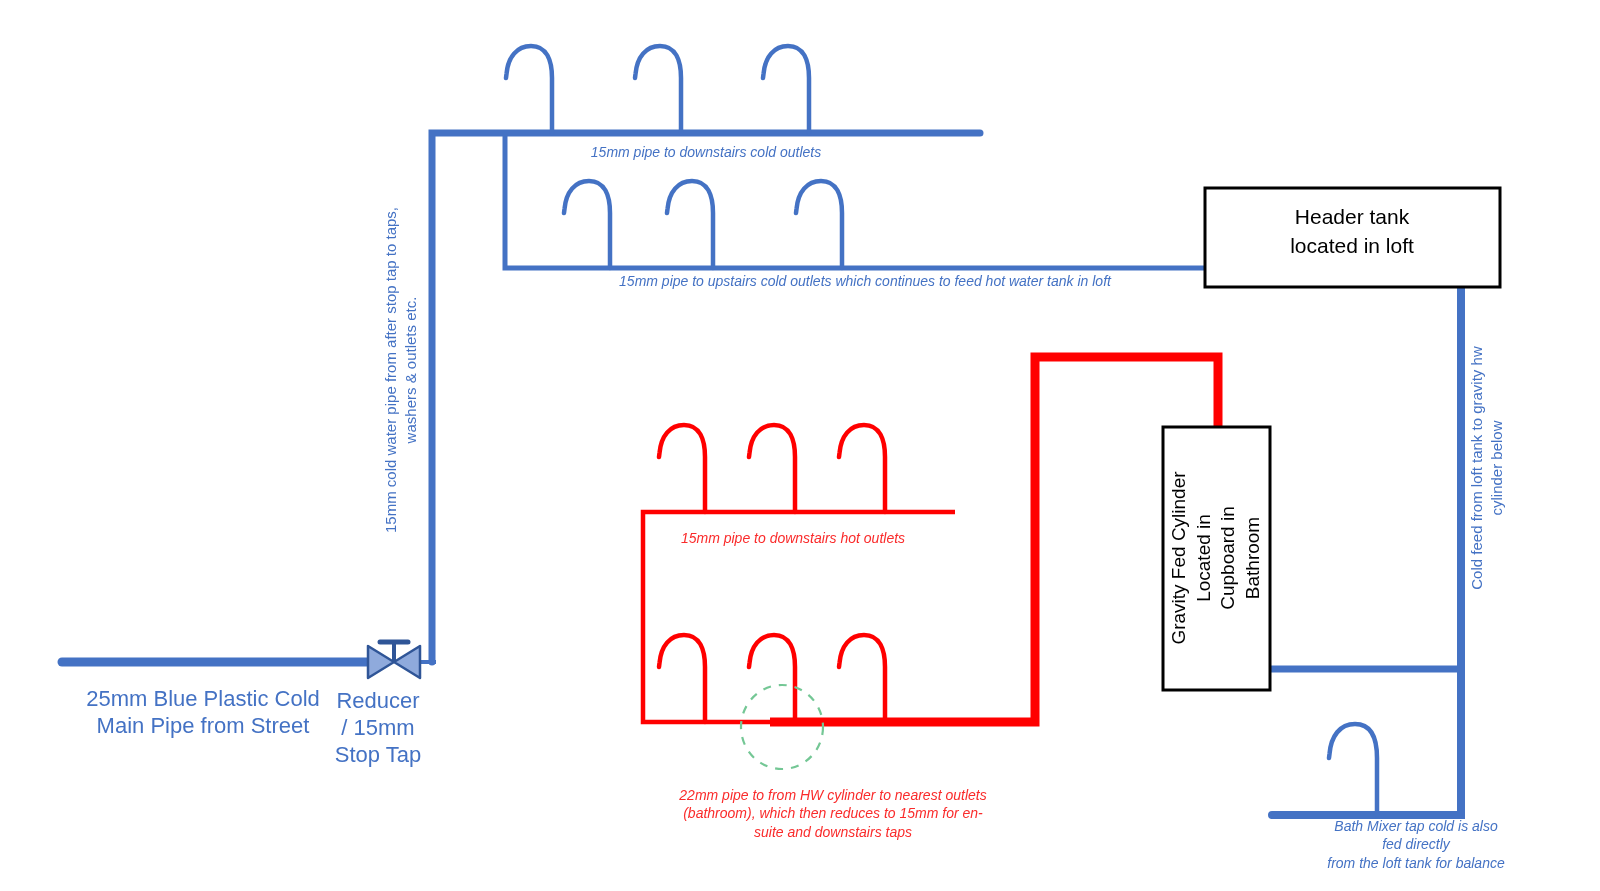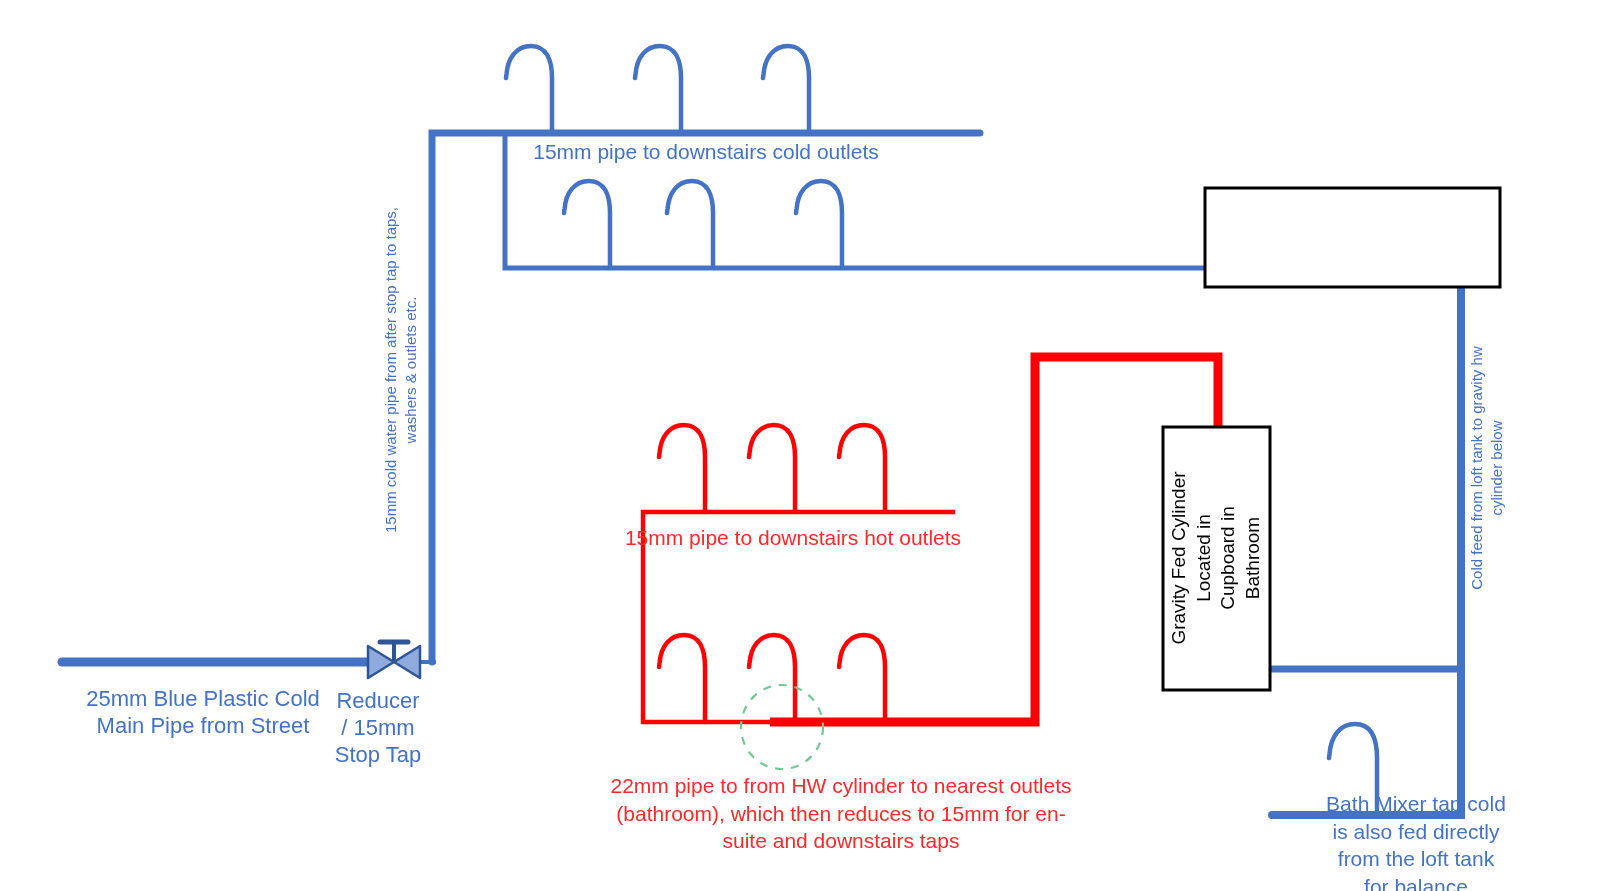--- a/index.html
+++ b/index.html
@@ -38,21 +38,21 @@
     transform:translate(-50%,-50%);
     text-align:center;
     white-space:pre-line;
     line-height:1.32;
     pointer-events:none;
   }
   .lbl.rot{transform:translate(-50%,-50%) rotate(-90deg);white-space:pre;}
   .blue{color:var(--cold);}
   .red{color:var(--hot-text);}
   .ink{color:var(--ink);}
-  .fs16{font-size:21px;}
+  .fs16{font-size:14px;font-style:italic;}
   .fs15{font-size:15px;}
   .fs22{font-size:22px;line-height:1.22;margin-top:17px;}
   .fs21{font-size:21px;line-height:1.4;}
   .fs19{font-size:19px;line-height:1.3;}
 </style>
 </head>
 <body>
 
 <div class="canvas">
 
@@ -105,33 +105,36 @@
       <path class="valve-body" d="M368,646 L368,678 L394,662 Z"></path>
       <path class="valve-body" d="M420,646 L420,678 L394,662 Z"></path>
       <line class="valve-stem" x1="394" y1="662" x2="394" y2="644"></line>
       <line class="valve-handle" x1="380" y1="642" x2="408" y2="642"></line>
     </g>
 
     <ellipse class="reducer-circle" cx="782" cy="727" rx="41" ry="42"></ellipse>
   </svg>
 
   <div class="lbl blue fs16" style="left:706px;top:152px;">15mm pipe to downstairs cold outlets</div>
+  <div class="lbl blue fs16" style="left:865px;top:281px;">15mm pipe to upstairs cold outlets which continues to feed hot water tank in loft</div>
   <div class="lbl rot blue fs15" style="left:401px;top:370px;">15mm cold water pipe from after stop tap to taps,
 washers &amp; outlets etc.</div>
   <div class="lbl blue fs22" style="left:203px;top:696px;">25mm Blue Plastic Cold
 Main Pipe from Street</div>
   <div class="lbl blue fs22" style="left:378px;top:711px;">Reducer
 / 15mm
 Stop Tap</div>
+  <div class="lbl ink fs21" style="left:1352px;top:231px;">Header tank
+located in loft</div>
   <div class="lbl rot ink fs19" style="left:1216px;top:558px;">Gravity Fed Cylinder
 Located in
 Cupboard in
 Bathroom</div>
   <div class="lbl rot blue fs15" style="left:1487px;top:468px;">Cold feed from loft tank to gravity hw
 cylinder below</div>
   <div class="lbl red fs16" style="left:793px;top:538px;">15mm pipe to downstairs hot outlets</div>
-  <div class="lbl red fs16" style="left:833px;top:814px;margin-left:8px;">22mm pipe to from HW cylinder to nearest outlets
+  <div class="lbl red fs16" style="left:833px;top:814px;">22mm pipe to from HW cylinder to nearest outlets
 (bathroom), which then reduces to 15mm for en-
 suite and downstairs taps</div>
   <div class="lbl blue fs16" style="left:1372px;top:845px;margin-left:44px;">Bath Mixer tap cold is also fed directly
 from the loft tank for balance</div>
 
 </div>
 
 </body></html>

